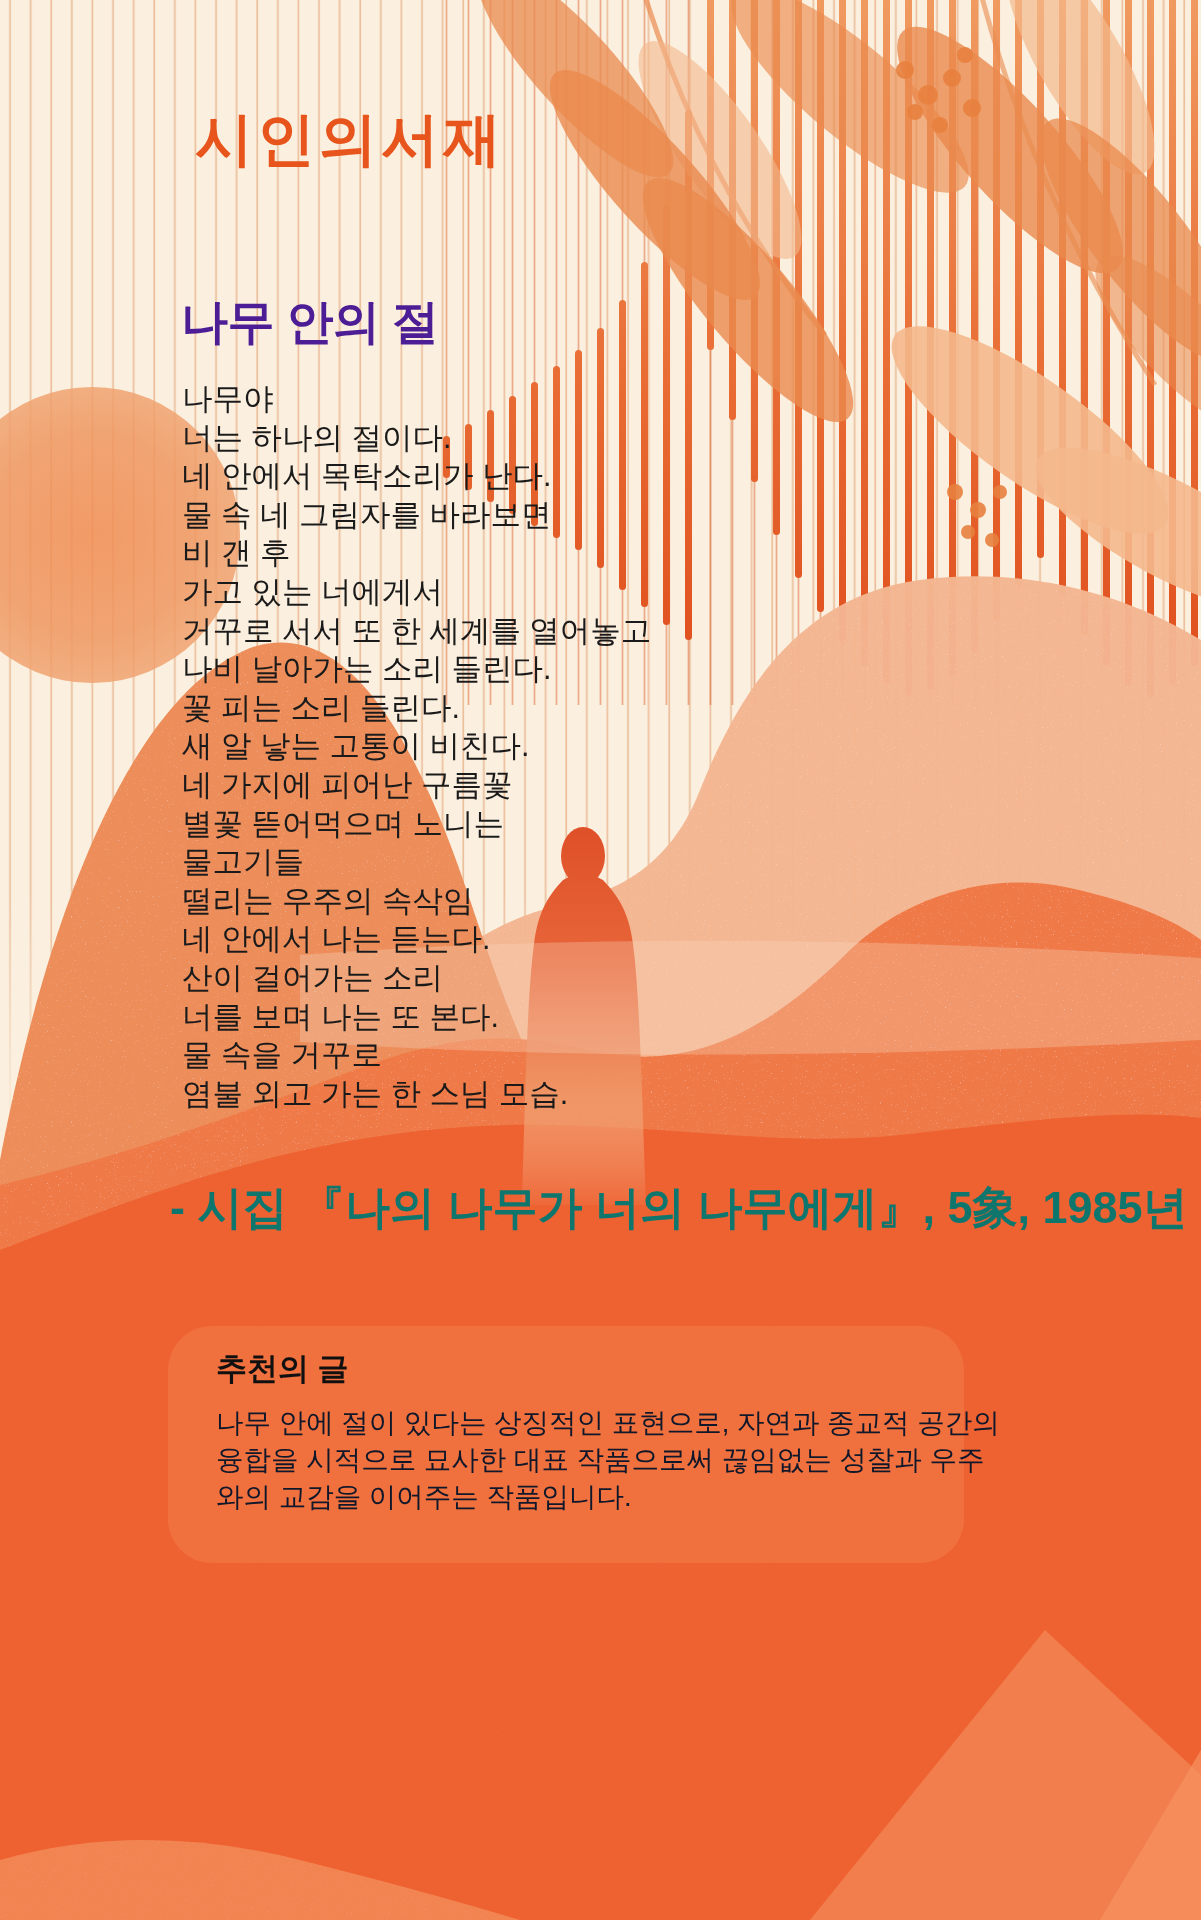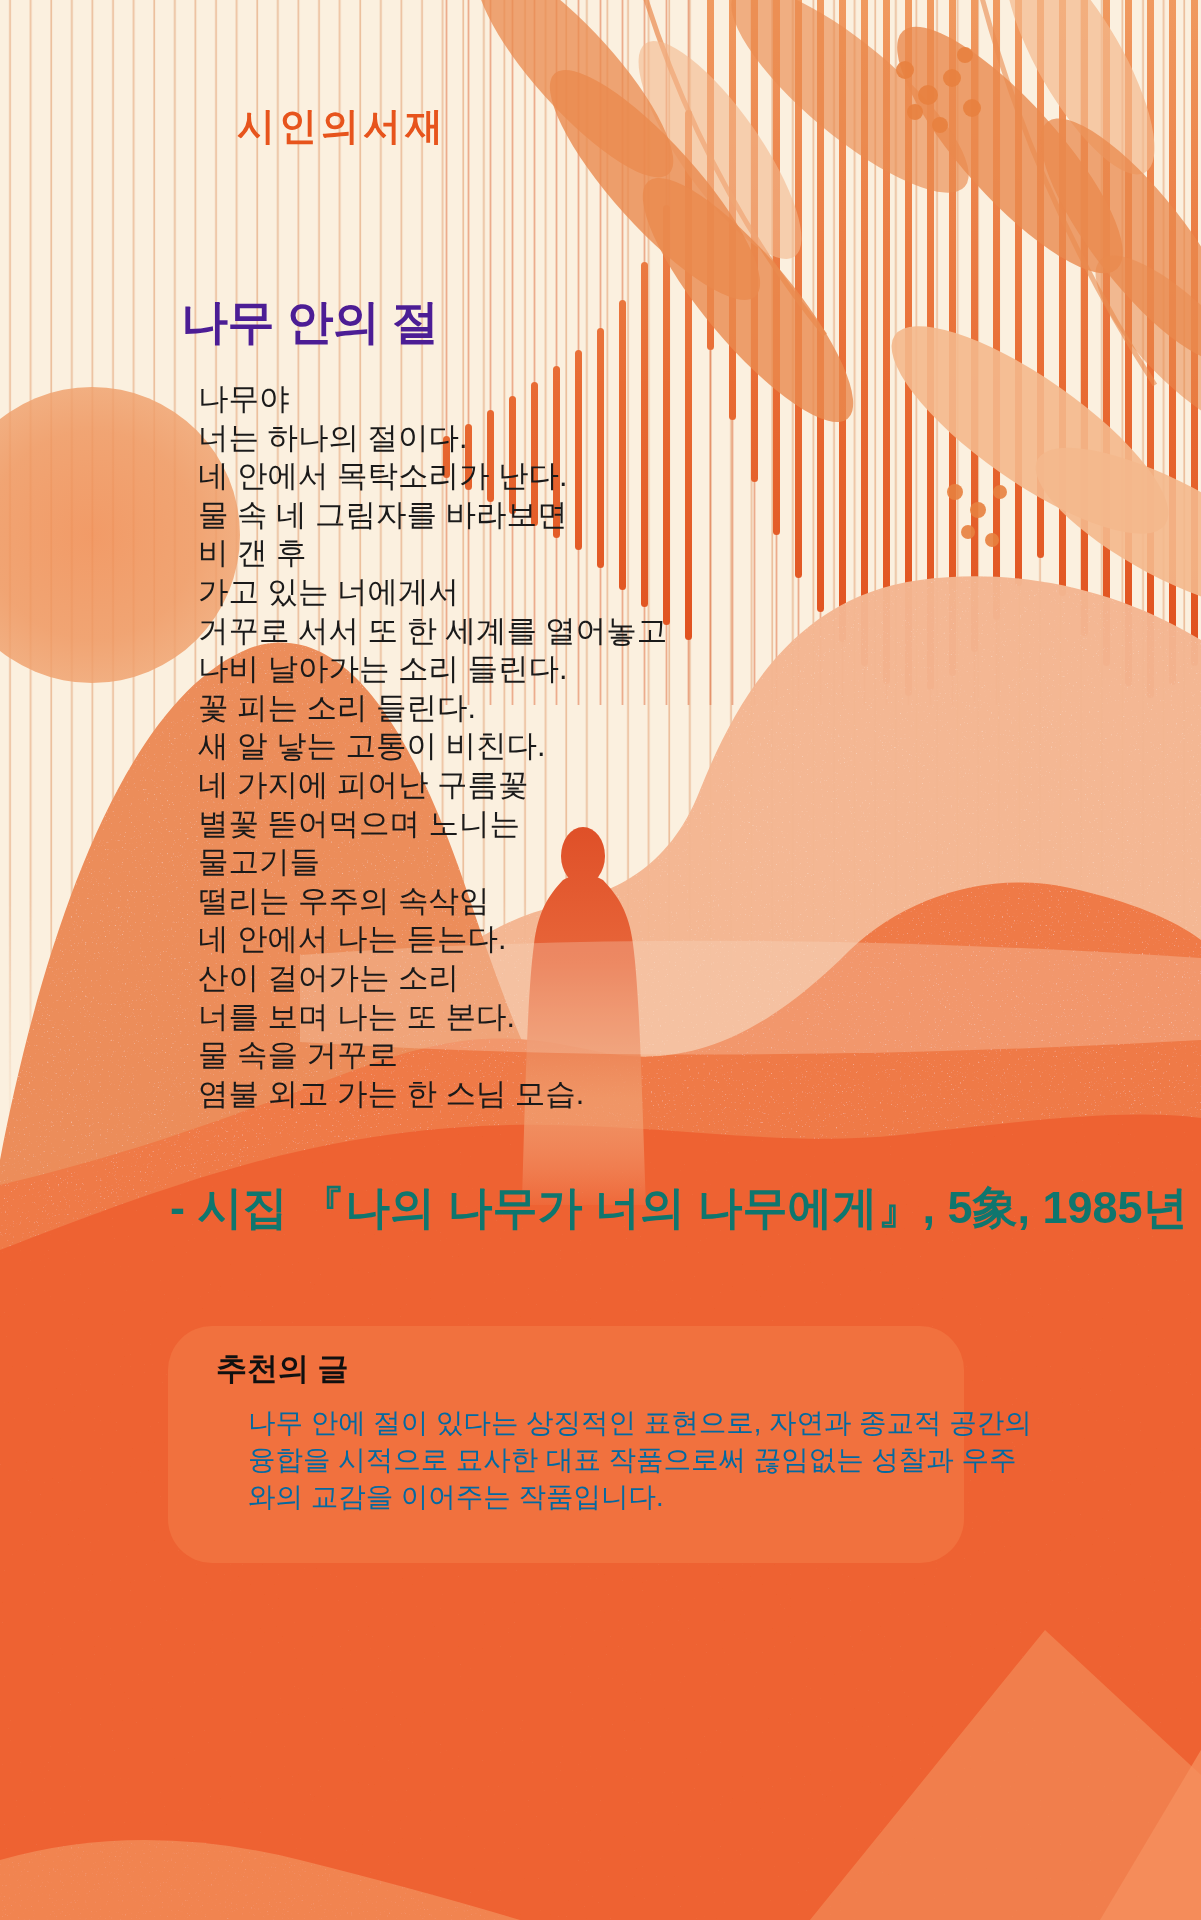--- a/index.html
+++ b/index.html
@@ -6,50 +6,50 @@
   .canvas{
     position:relative;width:1201px;height:1920px;overflow:hidden;
     background:#fbf0df;
     font-family:"Liberation Sans", sans-serif;
   }
   .art{position:absolute;left:0;top:0;z-index:0;}
   .txt{position:absolute;z-index:2;color:#161616;}
   .logo{
     left:195px;top:101px;
     font-family:"DejaVu Serif","Liberation Serif",serif;
-    font-weight:700;font-size:38px;letter-spacing:4px;
-    color:#e7541c;white-space:nowrap;padding-left:42px;
+    font-weight:700;font-size:58px;letter-spacing:4px;
+    color:#e7541c;white-space:nowrap;
   }
   .poem-title{
     left:181px;top:291px;
     font-size:47px;font-weight:800;letter-spacing:-0.5px;
     color:#4c1d95;white-space:nowrap;
   }
   .poem{
-    left:198px;top:379px;
+    left:182px;top:379px;
     font-size:30.5px;line-height:38.6px;font-weight:500;
     color:#1a1a1a;
   }
   .poem .pl{white-space:nowrap;}
   .citation{
     left:170px;top:1178px;
     font-size:45px;font-weight:600;color:#0f766e;white-space:nowrap;
   }
   .rec-card{
     position:absolute;z-index:1;
     left:168px;top:1326px;width:796px;height:237px;
     background:#f1713e;border-radius:44px;
   }
   .rec-heading{
     left:216px;top:1348px;
     font-size:31px;font-weight:800;color:#101010;white-space:nowrap;text-align:right;
   }
   .rec-body{
     left:216px;top:1404px;
-    font-size:27.5px;line-height:37px;font-weight:500;color:#0369a1;margin-left:32px;
+    font-size:27.5px;line-height:37px;font-weight:500;color:#0f172a;
   }
   .rec-body .rl{white-space:nowrap;}
 </style>
 </head>
 <body>
 
 <div class="canvas">
 
   <svg class="art" width="1201" height="1920" viewBox="0 0 1201 1920" aria-hidden="true">
     <defs>

